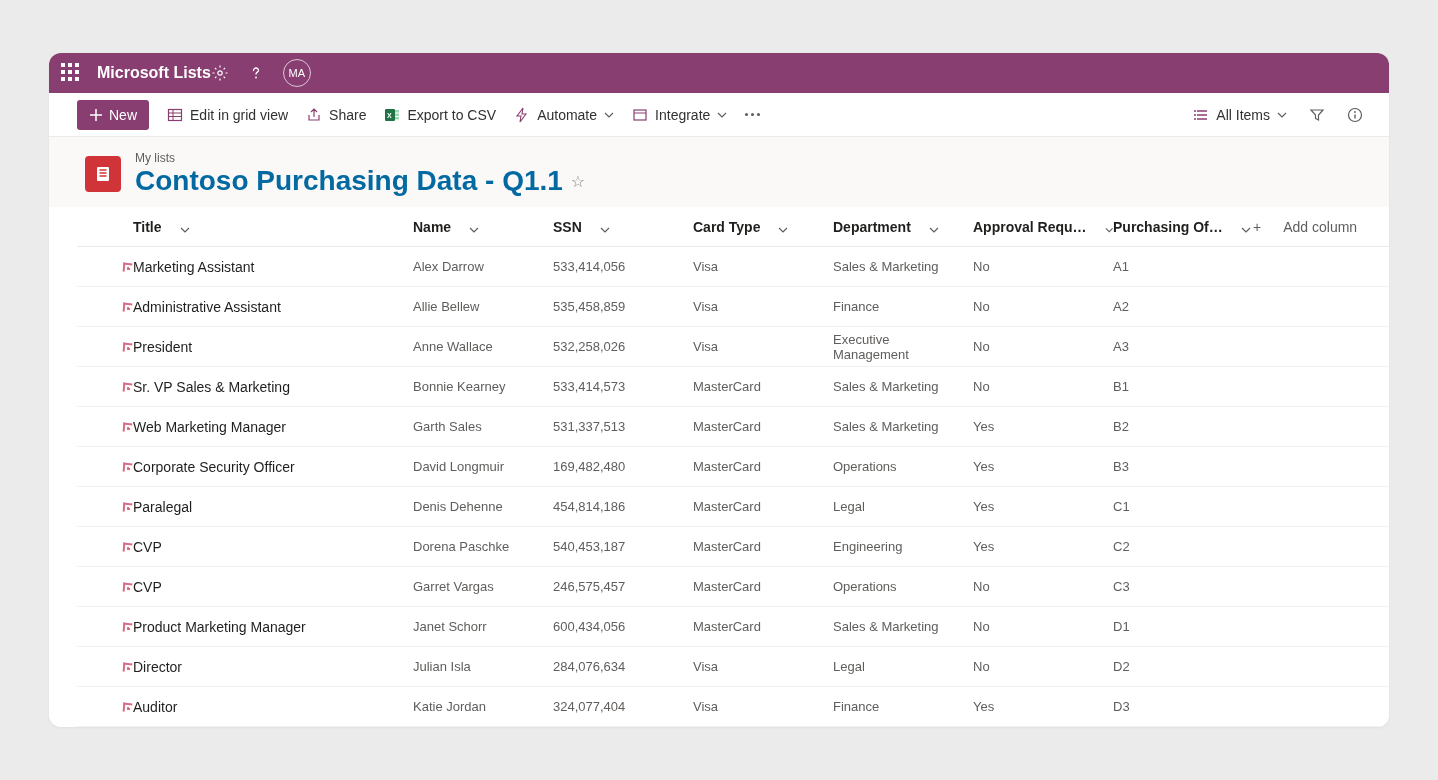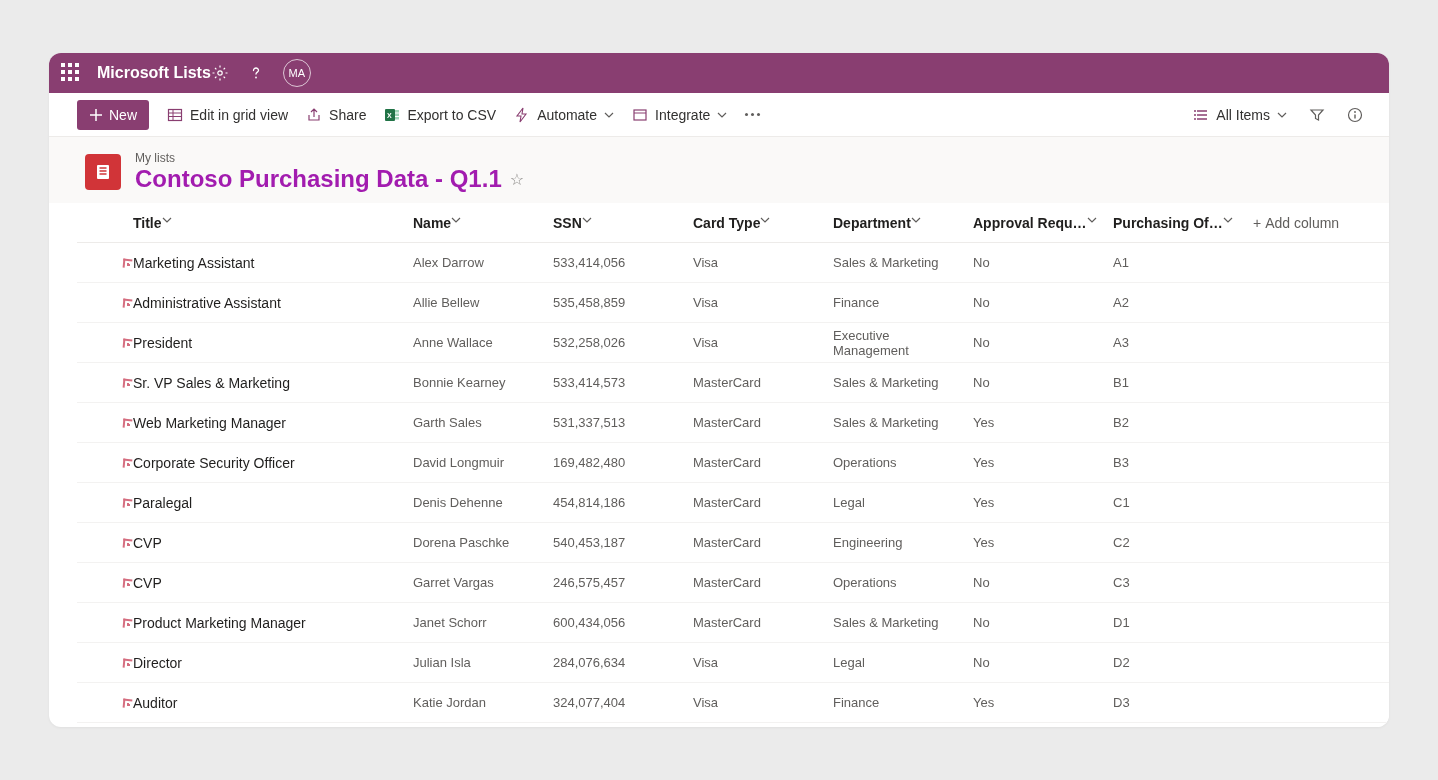--- a/index.html
+++ b/index.html
@@ -100,33 +100,33 @@
     padding: 14px 28px 10px 36px;
     gap: 14px;
     background: #faf9f8;
   }
   .list-icon {
     width: 36px; height: 36px; background: #d13438; border-radius: 4px;
     display:flex; align-items:center; justify-content:center;
   }
   .list-meta .crumb { font-size: 12px; color: #605e5c; }
   .list-meta .title-row { display:flex; align-items:center; gap:8px; }
-  .list-meta h1 { font-size: 24px; font-weight: 600; color: #a21caf; }
+  .list-meta h1 { font-size: 28px; font-weight: 600; color: #0369a1; }
   .star { color: #8a8886; cursor:pointer; font-size:16px;}
   
   .table-wrap { flex:1; overflow:hidden; background:#fff; margin: 0 0 0 28px;}
   .thead {
     display: grid;
     grid-template-columns: 56px 280px 140px 140px 140px 140px 140px 140px 1fr;
     align-items: center;
     height: 40px;
     border-bottom: 1px solid #edebe9;
     font-size: 14px; font-weight: 600; color: #201f1e;
   }
-  .th { display:flex; align-items:flex-start; gap:0; cursor:pointer; white-space:nowrap; overflow:hidden; text-overflow:ellipsis;}
+  .th { display:flex; align-items:flex-end; gap:18px; cursor:pointer; white-space:nowrap; overflow:hidden; text-overflow:ellipsis;}
   .th.add { color:#605e5c; font-weight:400; }
   .tbody { overflow-y:auto; height: calc(674px - 40px - 44px - 62px - 40px); }
   .trow {
     display: grid;
     grid-template-columns: 56px 280px 140px 140px 140px 140px 140px 140px 1fr;
     border-bottom: 1px solid #f3f2f1;
     font-size: 13px; color: #605e5c;
     min-height: 40px;
     align-items: center;
   }

